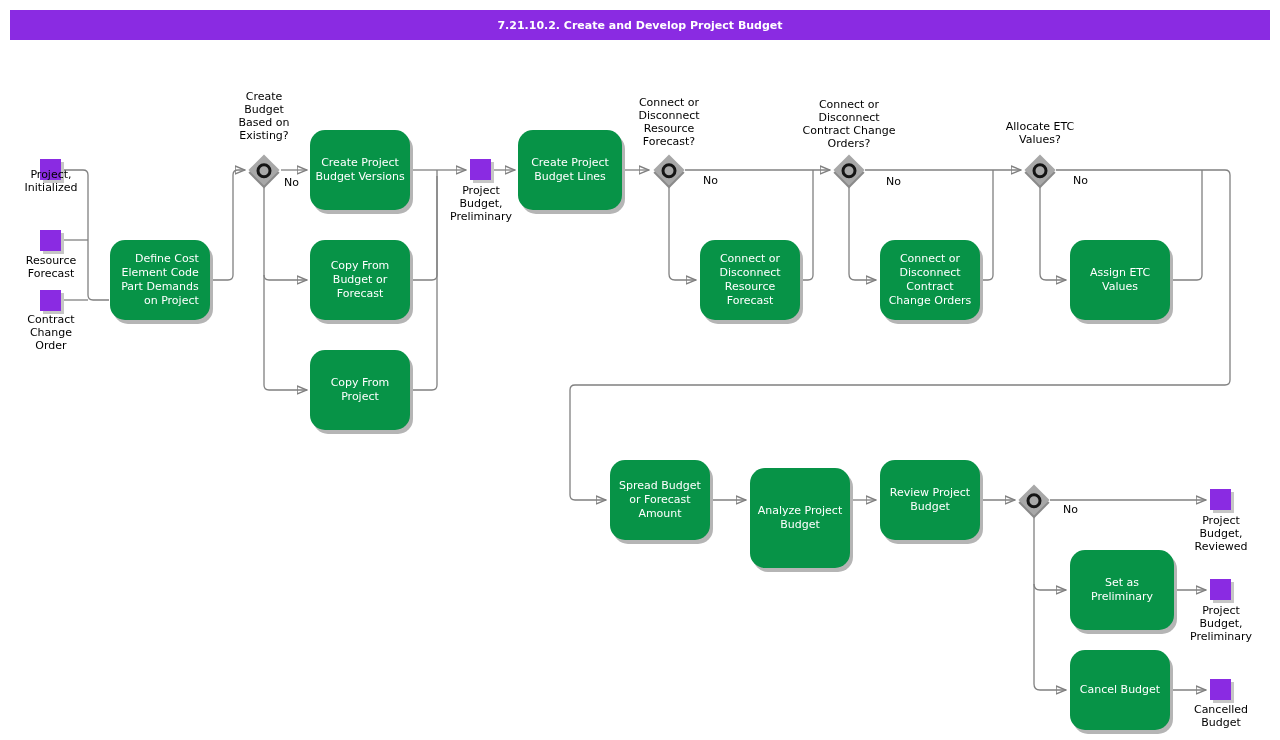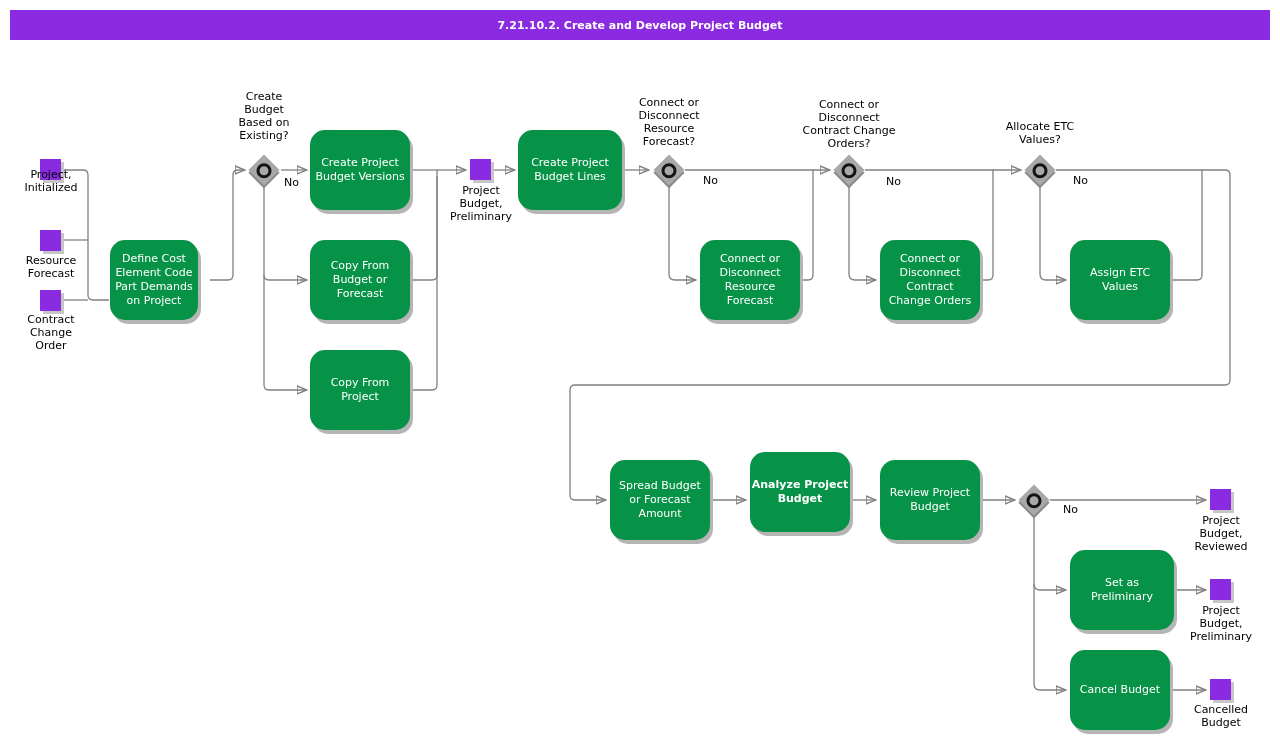--- a/index.html
+++ b/index.html
@@ -86,21 +86,21 @@
 Preliminary</div>
   <div class="lbl" style="left:1178px;top:514px;width:86px;">Project
 Budget,
 Reviewed</div>
   <div class="lbl" style="left:1178px;top:604px;width:86px;">Project
 Budget,
 Preliminary</div>
   <div class="lbl" style="left:1178px;top:703px;width:86px;">Cancelled
 Budget</div>
 
-  <div class="activity" style="left:110px;top:240px;width:88px;height:80px;">Define Cost
+  <div class="activity" style="left:110px;top:240px;width:100px;height:80px;text-align:right;">Define Cost
 Element Code
 Part Demands
 on Project</div>
   <div class="activity" style="left:310px;top:130px;width:100px;height:80px;">Create Project
 Budget Versions</div>
   <div class="activity" style="left:310px;top:240px;width:100px;height:80px;">Copy From
 Budget or
 Forecast</div>
   <div class="activity" style="left:310px;top:350px;width:100px;height:80px;">Copy From
 Project</div>
@@ -112,21 +112,21 @@
 Forecast</div>
   <div class="activity" style="left:880px;top:240px;width:100px;height:80px;">Connect or
 Disconnect
 Contract
 Change Orders</div>
   <div class="activity" style="left:1070px;top:240px;width:100px;height:80px;">Assign ETC
 Values</div>
   <div class="activity" style="left:610px;top:460px;width:100px;height:80px;">Spread Budget
 or Forecast
 Amount</div>
-  <div class="activity" style="left:750px;top:452px;width:100px;height:80px;font-weight:bold;">Analyze Project
+  <div class="activity" style="left:750px;top:468px;width:100px;height:100px;">Analyze Project
 Budget</div>
   <div class="activity" style="left:880px;top:460px;width:100px;height:80px;">Review Project
 Budget</div>
   <div class="activity" style="left:1070px;top:550px;width:104px;height:80px;">Set as
 Preliminary</div>
   <div class="activity" style="left:1070px;top:650px;width:100px;height:80px;">Cancel Budget</div>
 
   <div class="diamond" style="left:253px;top:159px;">
       <div class="ring"></div>
     </div>

